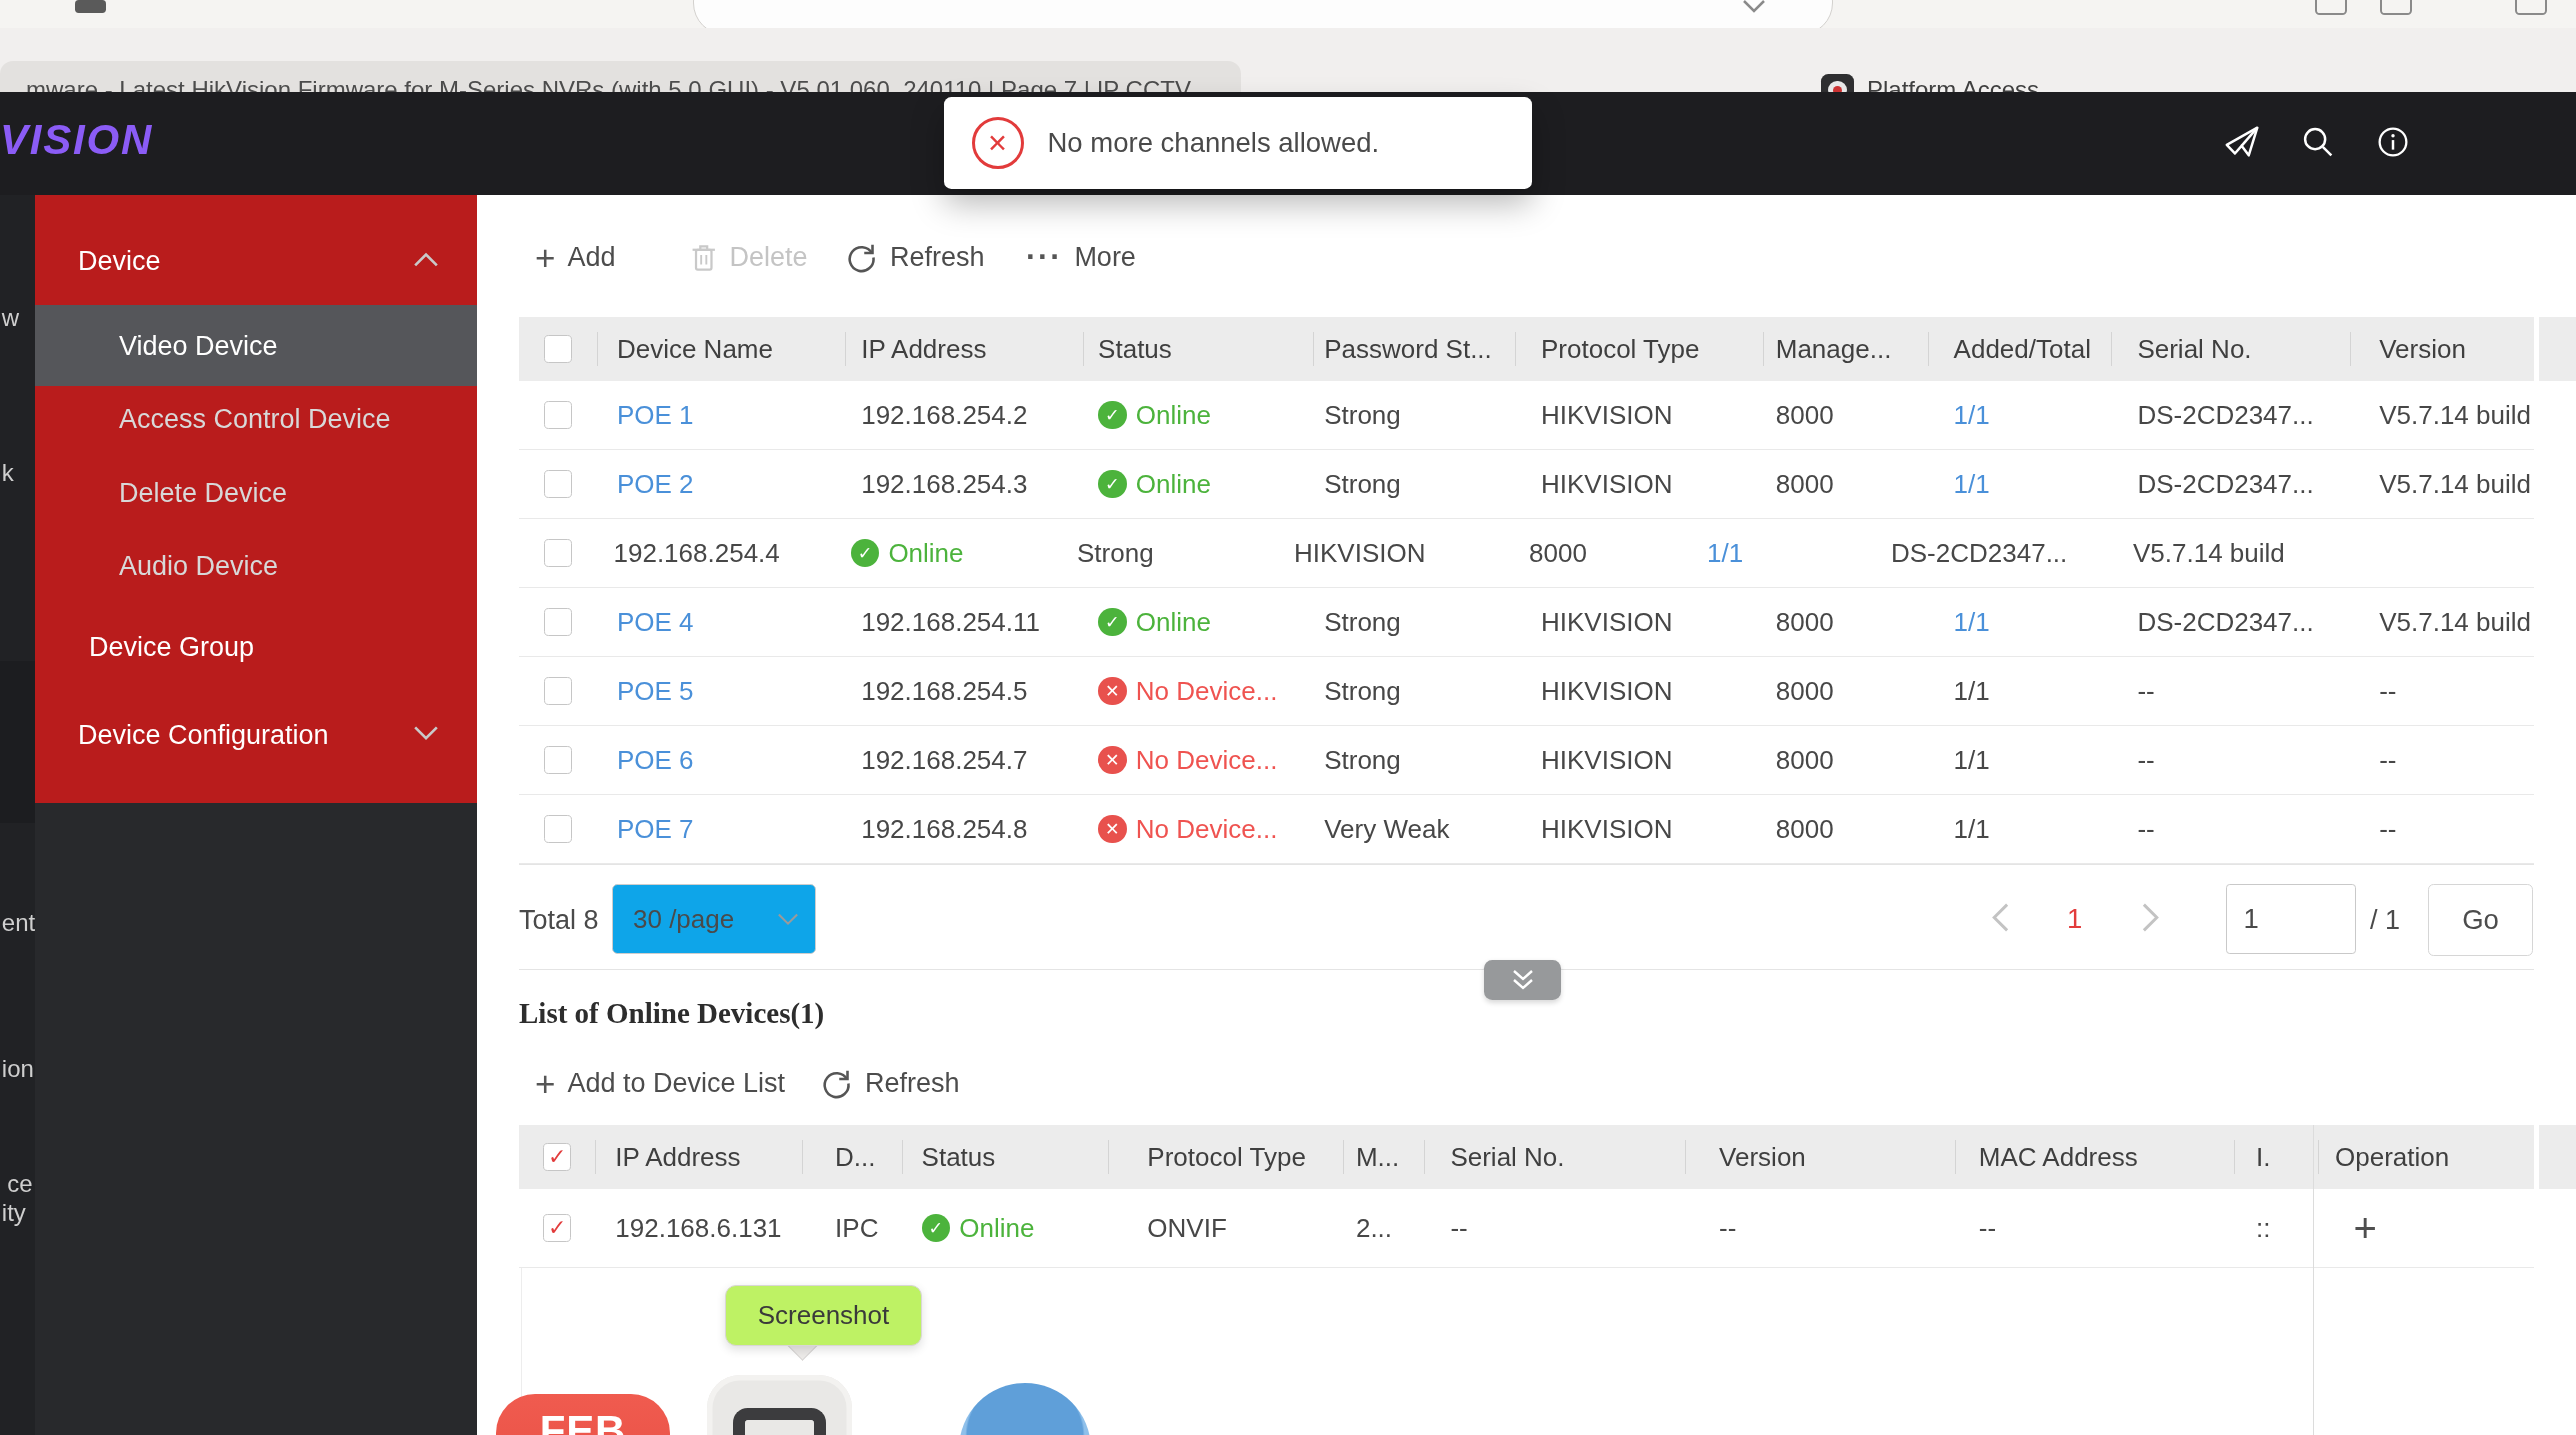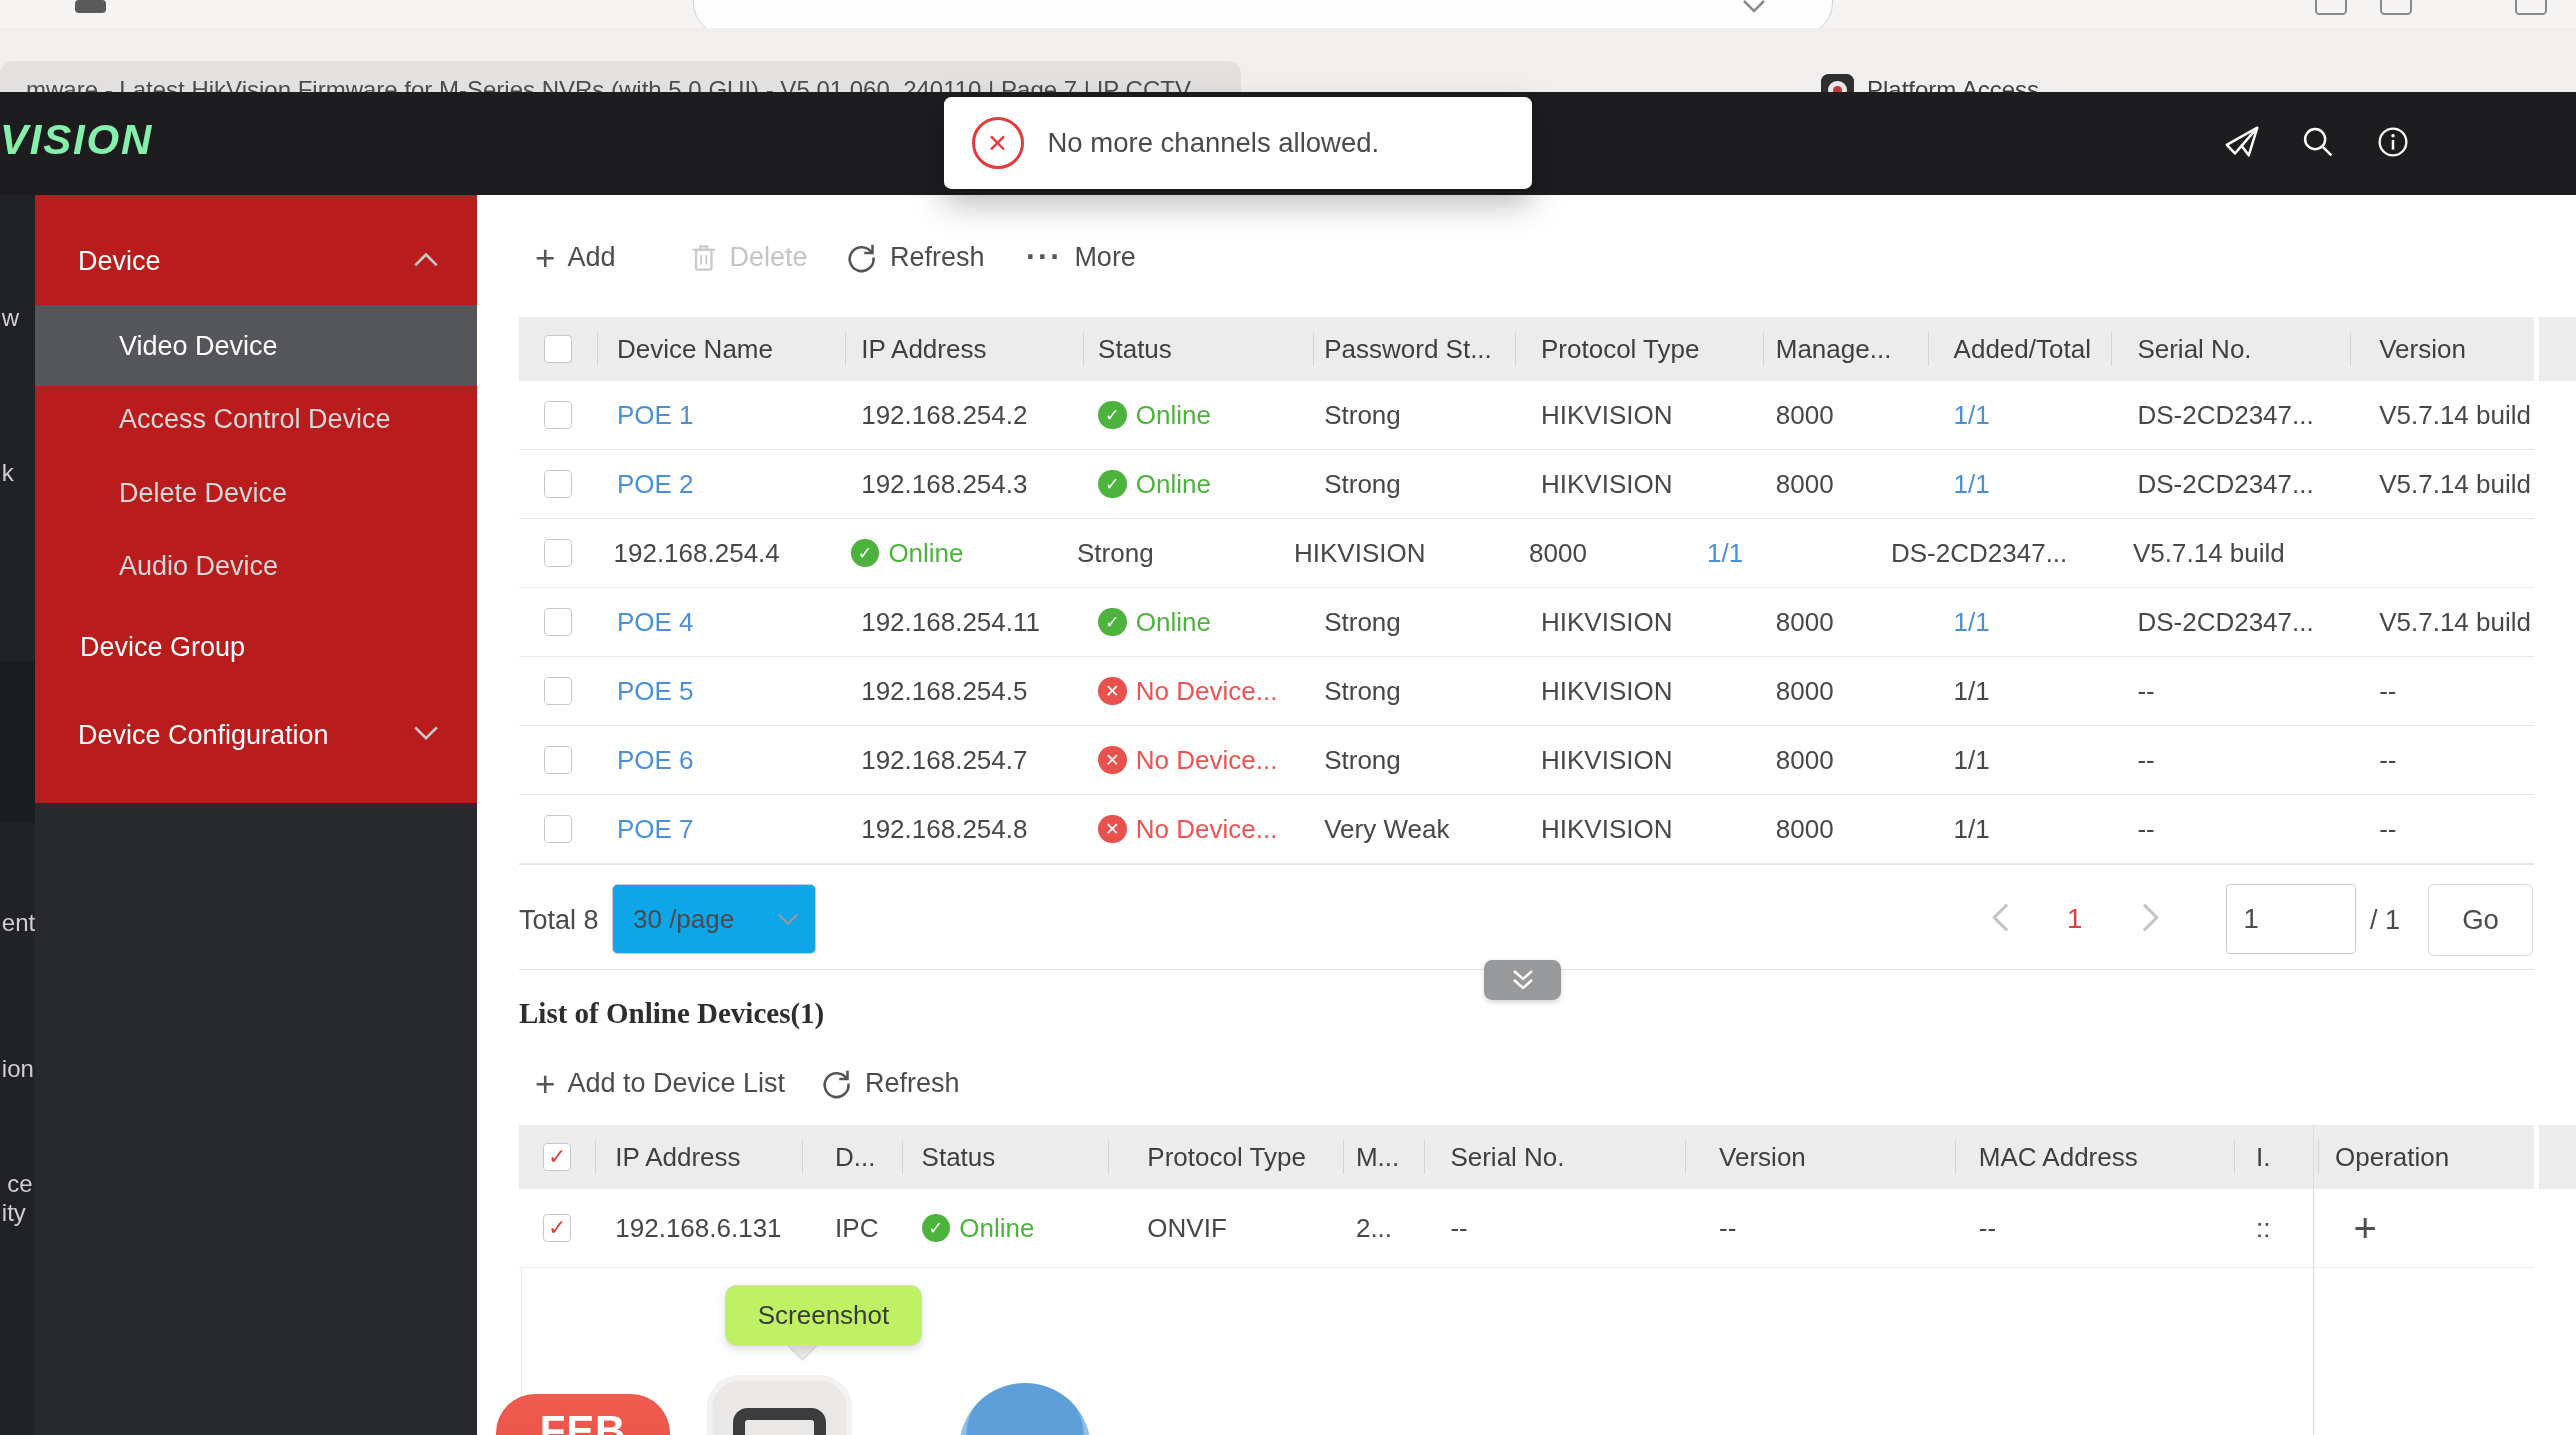--- a/index.html
+++ b/index.html
@@ -17,21 +17,21 @@
         display:flex;align-items:center;padding:0 26px;box-sizing:border-box;}
   .tab1 span{font-size:24px;color:#4c4c4c;white-space:nowrap;overflow:hidden;text-overflow:ellipsis;display:block;width:100%;}
   .tab2{left:1821px;top:33px;height:59px;display:flex;align-items:center;gap:13px;}
   .favicon{width:33px;height:33px;border-radius:7.3px;background:#2e2e30;position:relative;}
   .favicon::before{content:"";position:absolute;left:7.3px;top:7.3px;width:18.4px;height:18.4px;border-radius:50%;background:#e8e8e8;}
   .favicon::after{content:"";position:absolute;left:12px;top:12px;width:9.2px;height:9.2px;border-radius:50%;background:#c33;}
   .tab2 span{font-size:24px;color:#3f3f3f;}
 
   
   .apphdr{left:0;top:92px;width:2576px;height:103px;background:#1d1d20;}
-  .logo{left:0;top:116px;font-size:42px;font-style:italic;font-weight:bold;letter-spacing:1.8px;color:#86efac;}
+  .logo{left:0;top:116px;font-size:42px;font-style:italic;font-weight:bold;letter-spacing:1.8px;color:#8b5cf6;}
   .hdr-ic{color:#fff;display:flex;align-items:center;justify-content:center;}
   .admin{left:2433px;top:123px;display:flex;align-items:center;gap:13px;color:#fff;font-size:27.5px;}
 
   
   .toast{left:944px;top:97px;width:588px;height:92px;background:#fff;border-radius:7.3px;z-index:60;
          box-shadow:0 14.7px 33px rgba(0,0,0,.28);display:flex;align-items:center;padding-left:27.5px;box-sizing:border-box;gap:24px;}
   .toast-ic{width:46px;height:46px;border-radius:50%;border:3.7px solid #e23b3b;color:#e23b3b;
             display:flex;align-items:center;justify-content:center;font-size:25px;font-weight:bold;flex:none;}
   .toast-msg{font-size:27.5px;color:#4a4a4a;}
 
@@ -194,21 +194,21 @@
       <span class="abs mi" style="left:43px;top:51px;">Device</span>
       <span class="abs chev" style="left:378px;top:57px;">
         <svg width="26" height="14.7" viewBox="0 0 24 13">
             <path d="M2 12L12 2l10 10" fill="none" stroke="#c9c9c9" stroke-width="2.4"></path>
           </svg>
       </span>
       <span class="abs mi" style="left:84px;top:136px;">Video Device</span>
       <span class="abs mi sub" style="left:84px;top:209px;">Access Control Device</span>
       <span class="abs mi sub" style="left:84px;top:283px;">Delete Device</span>
       <span class="abs mi sub" style="left:84px;top:356px;">Audio Device</span>
-      <span class="abs mi" style="left:45px;top:437px;">Device Group</span>
+      <span class="abs mi" style="left:54px;top:437px;">Device Group</span>
       <span class="abs mi" style="left:43px;top:525px;">Device Configuration</span>
       <span class="abs chev" style="left:378px;top:531px;">
         <svg width="26" height="14.7" viewBox="0 0 24 13">
             <path d="M2 1l10 10L22 1" fill="none" stroke="#c9c9c9" stroke-width="2.4"></path>
           </svg>
       </span>
     </div>
   </div>
 
   <div class="abs tool" style="left:535px;top:230px;">

